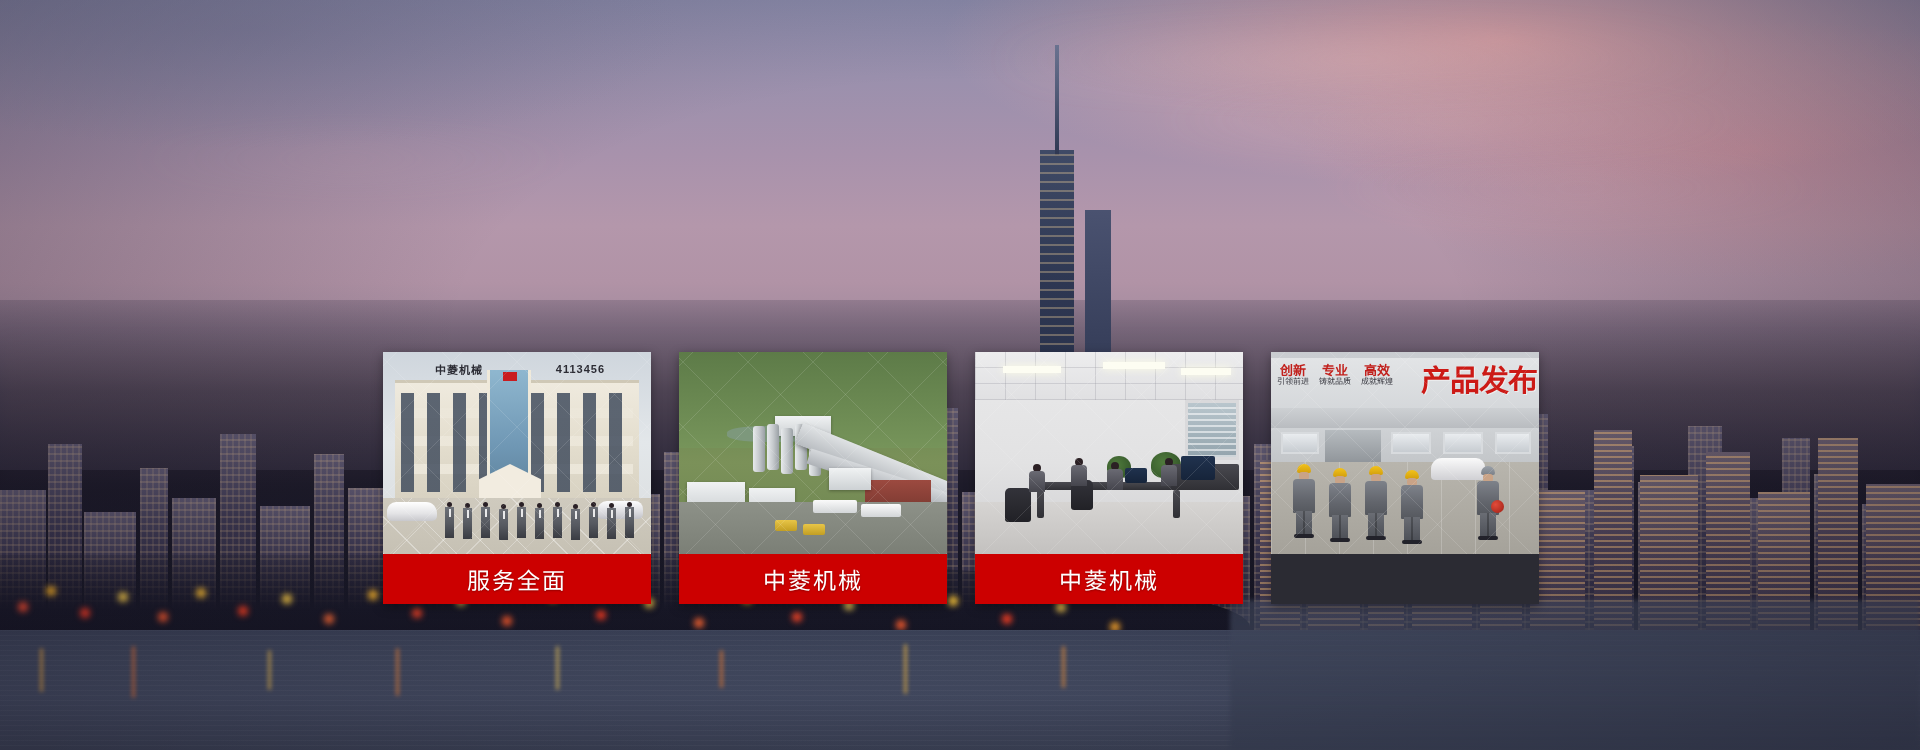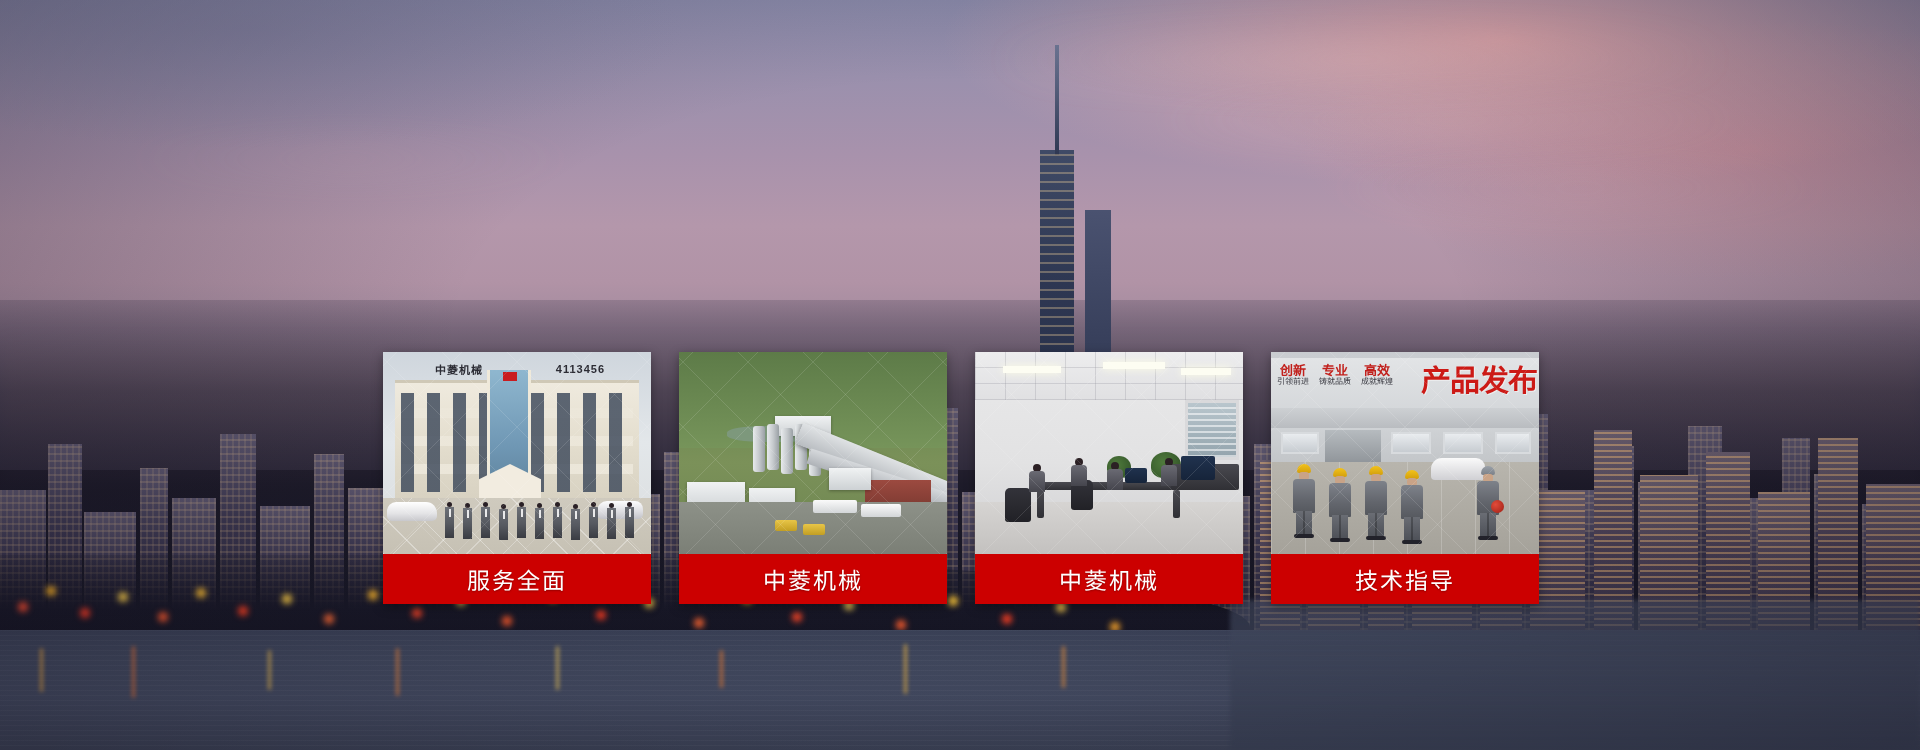--- a/index.html
+++ b/index.html
@@ -624,18 +624,17 @@
           <div class="worker" style="left:206px;top:114px;">
             <i class="helm" style="background:linear-gradient(180deg,#9aa0a8,#7b8189);"></i>
             <i class="face"></i>
               <i class="body"></i>
               <i class="legs"></i>
               <i class="shoe"></i>
             <i class="hat-red"></i>
           </div>
           <div class="wm"></div>
         </div>
-        <div class="cap">技术指导</div>
       </div>
 
     </div>
   </div>
 </div>
 
 </body></html>

